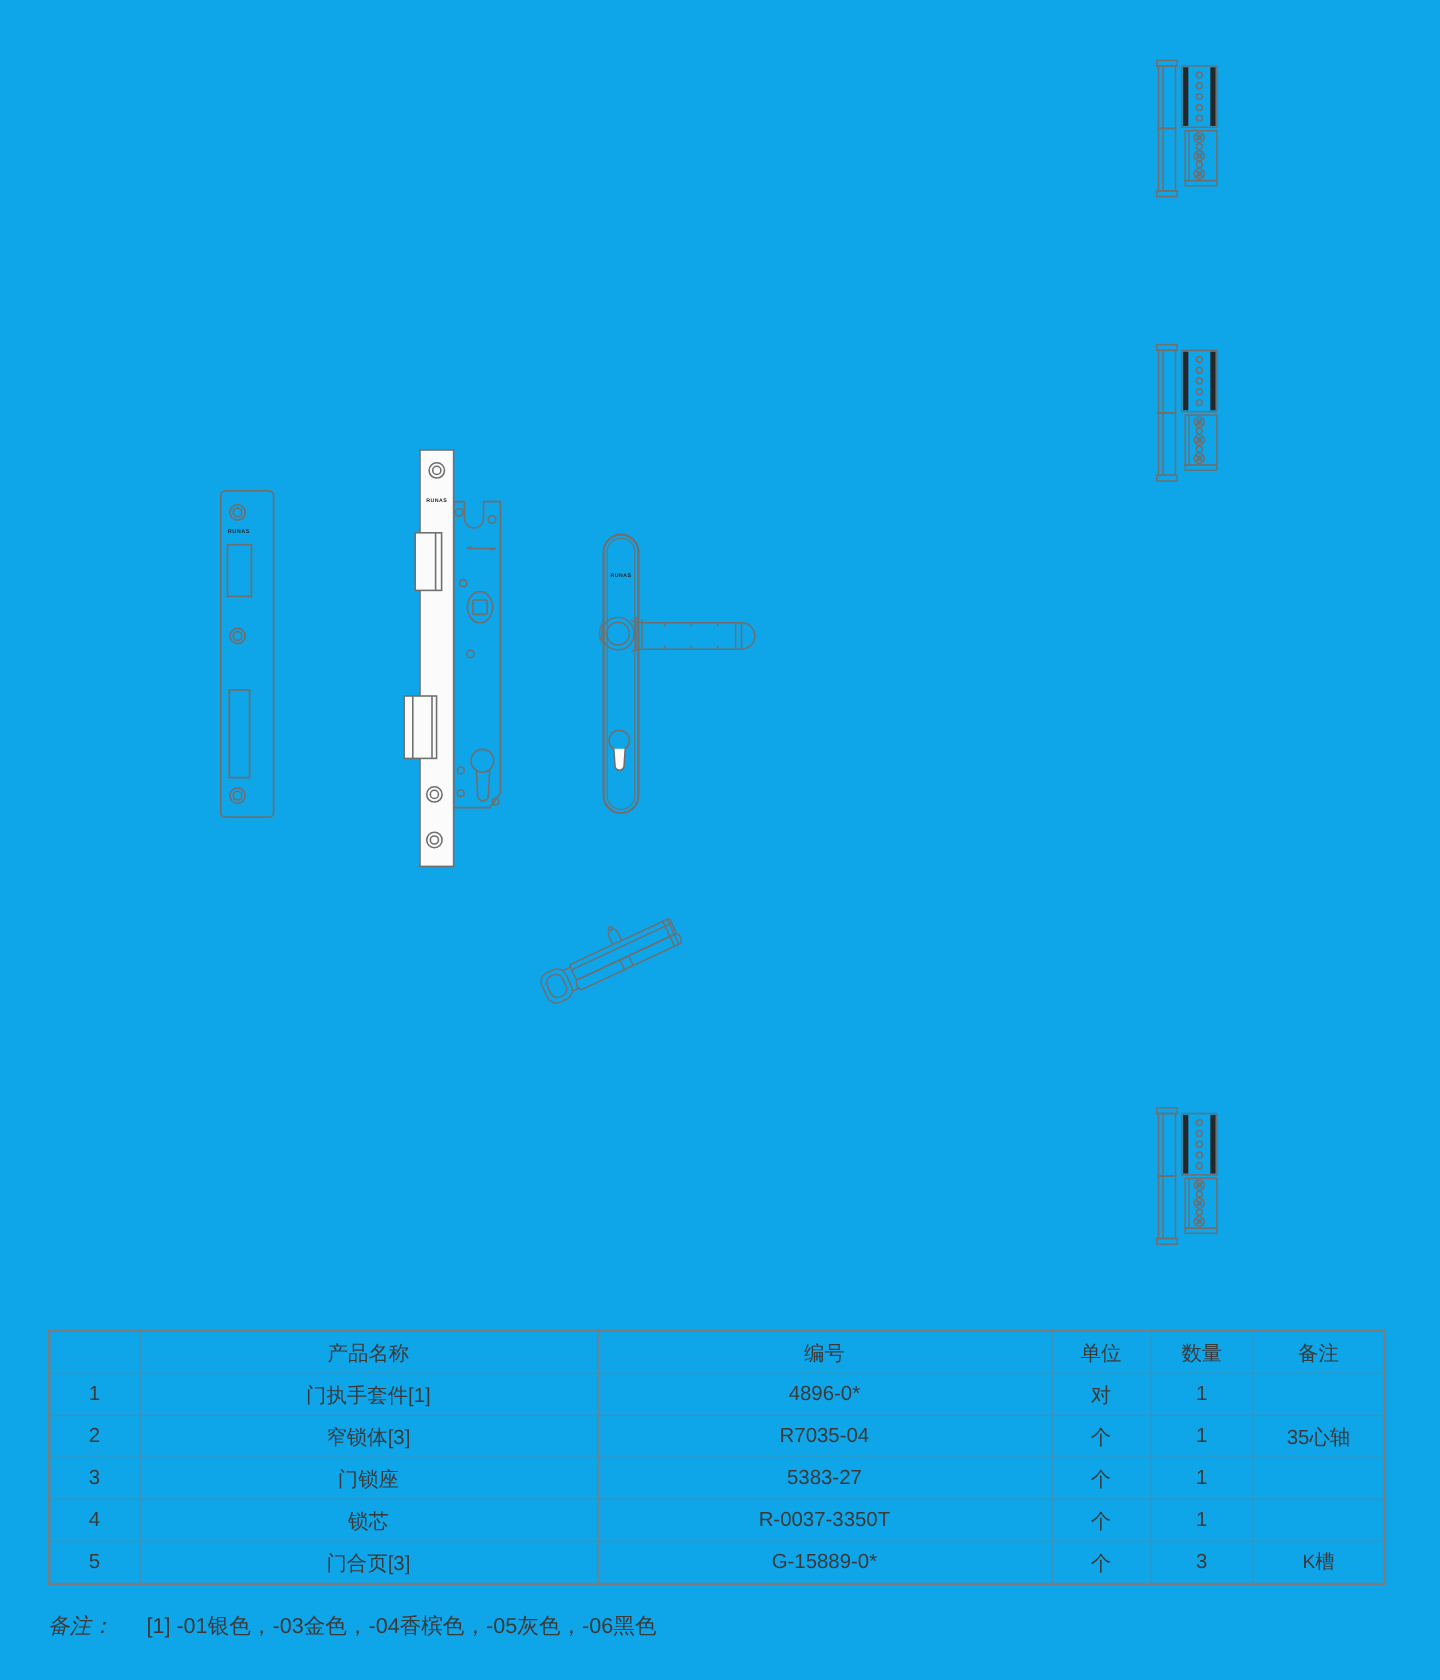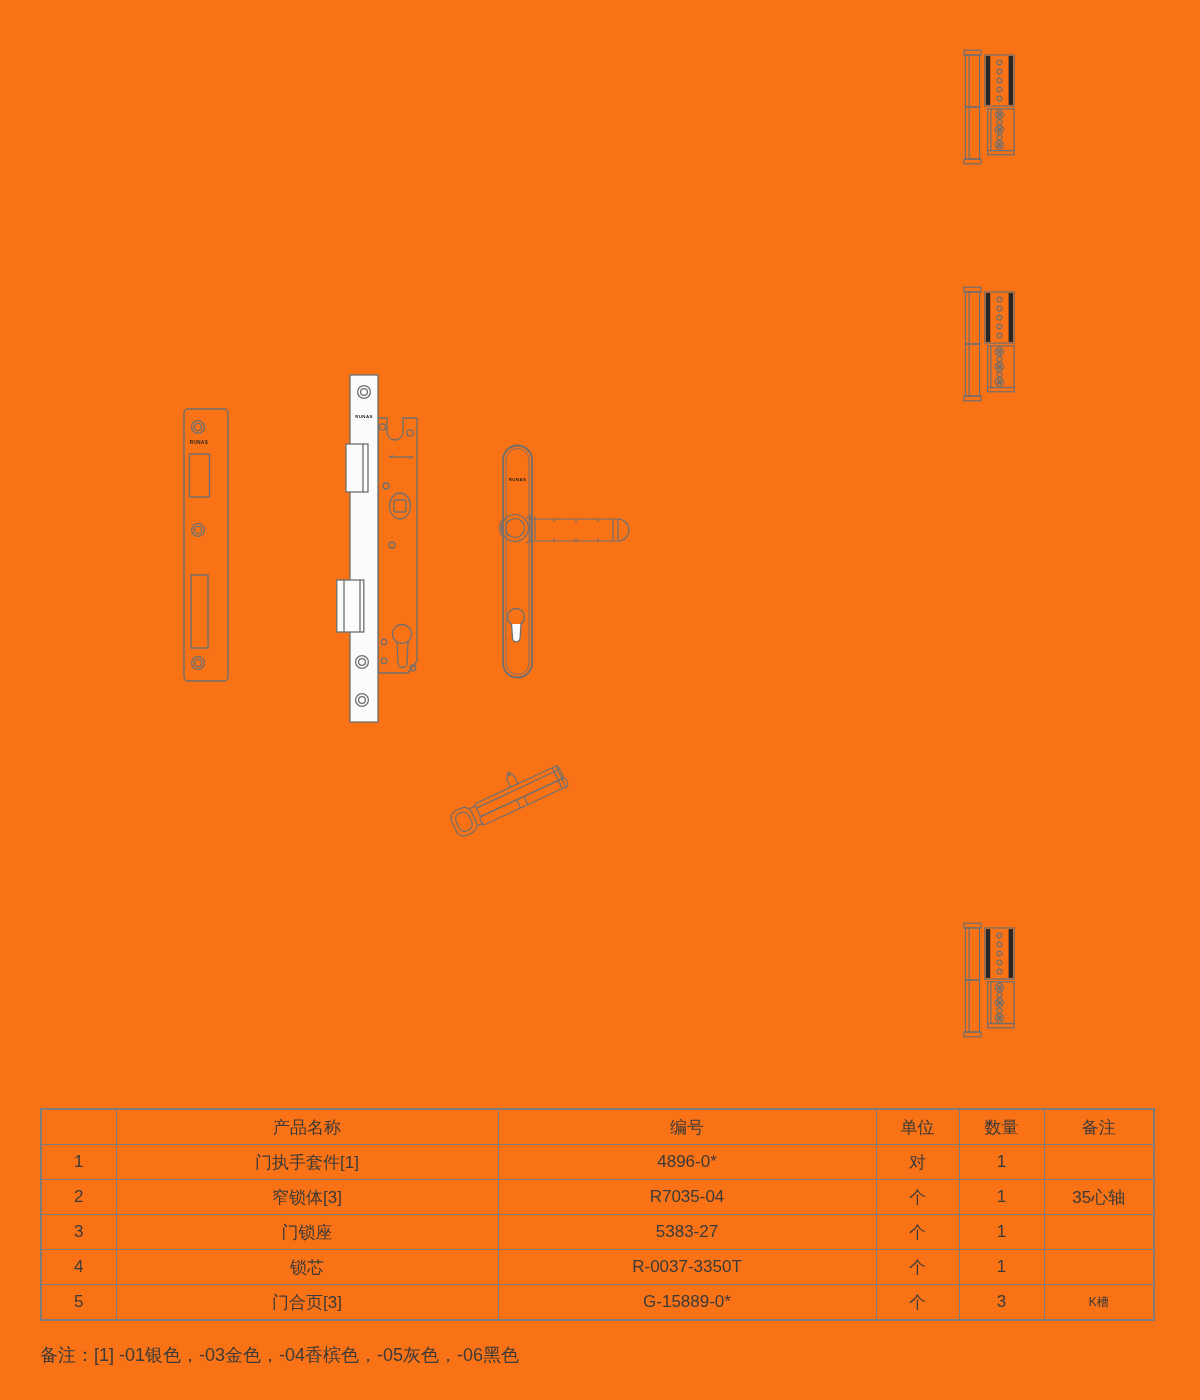--- a/index.html
+++ b/index.html
@@ -1,20 +1,20 @@
 <!DOCTYPE html>
 <html><head>
 <meta charset="utf-8">
 <style>
   html,body{margin:0;padding:0;}
   body{font-family:"Liberation Sans","DejaVu Sans",sans-serif;background:#e8e8e8;}
   .page{
     position:relative;
     width:1200px;height:1400px;
-    background:#f97316;
+    background:#0ea5e9;
     overflow:hidden;
     color:#3e3e3e;
   }
   .drawing{position:absolute;}
   svg{display:block;overflow:visible;}
   svg text.brand{
     font-family:"Liberation Sans",sans-serif;
     font-weight:bold;
     fill:#262626;
     letter-spacing:0.4px;
@@ -34,32 +34,32 @@
     border:1px solid #7d7d7d;
     height:34px;
     text-align:center;
     vertical-align:middle;
     font-weight:normal;
     padding:0 4px;
     overflow:hidden;
     white-space:nowrap;
   }
   .spec-table{border:2px solid #7d7d7d;}
-  .spec-table .remark-small{font-size:12px;}
+  .spec-table .remark-small{font-size:16px;}
 
   
   .notes{
     position:absolute;left:40px;top:1340px;
     display:flex;
     font-size:18px;
     color:#3a3a3a;
     line-height:30px;
   }
-  .notes .note-label{flex:0 0 auto;}
-  .notes .note-lines{display:flex;flex-direction:column;}
+  .notes .note-label{flex:0 0 auto;font-style:italic;}
+  .notes .note-lines{display:flex;flex-direction:column;margin-left:28px;}
 </style>
 </head>
 <body>
 
 <div class="page">
 
   <svg width="0" height="0" style="position:absolute" aria-hidden="true">
     <defs>
       <g id="hinge-g" stroke="#6f6f6f" stroke-width="1.3" fill="none">
 

